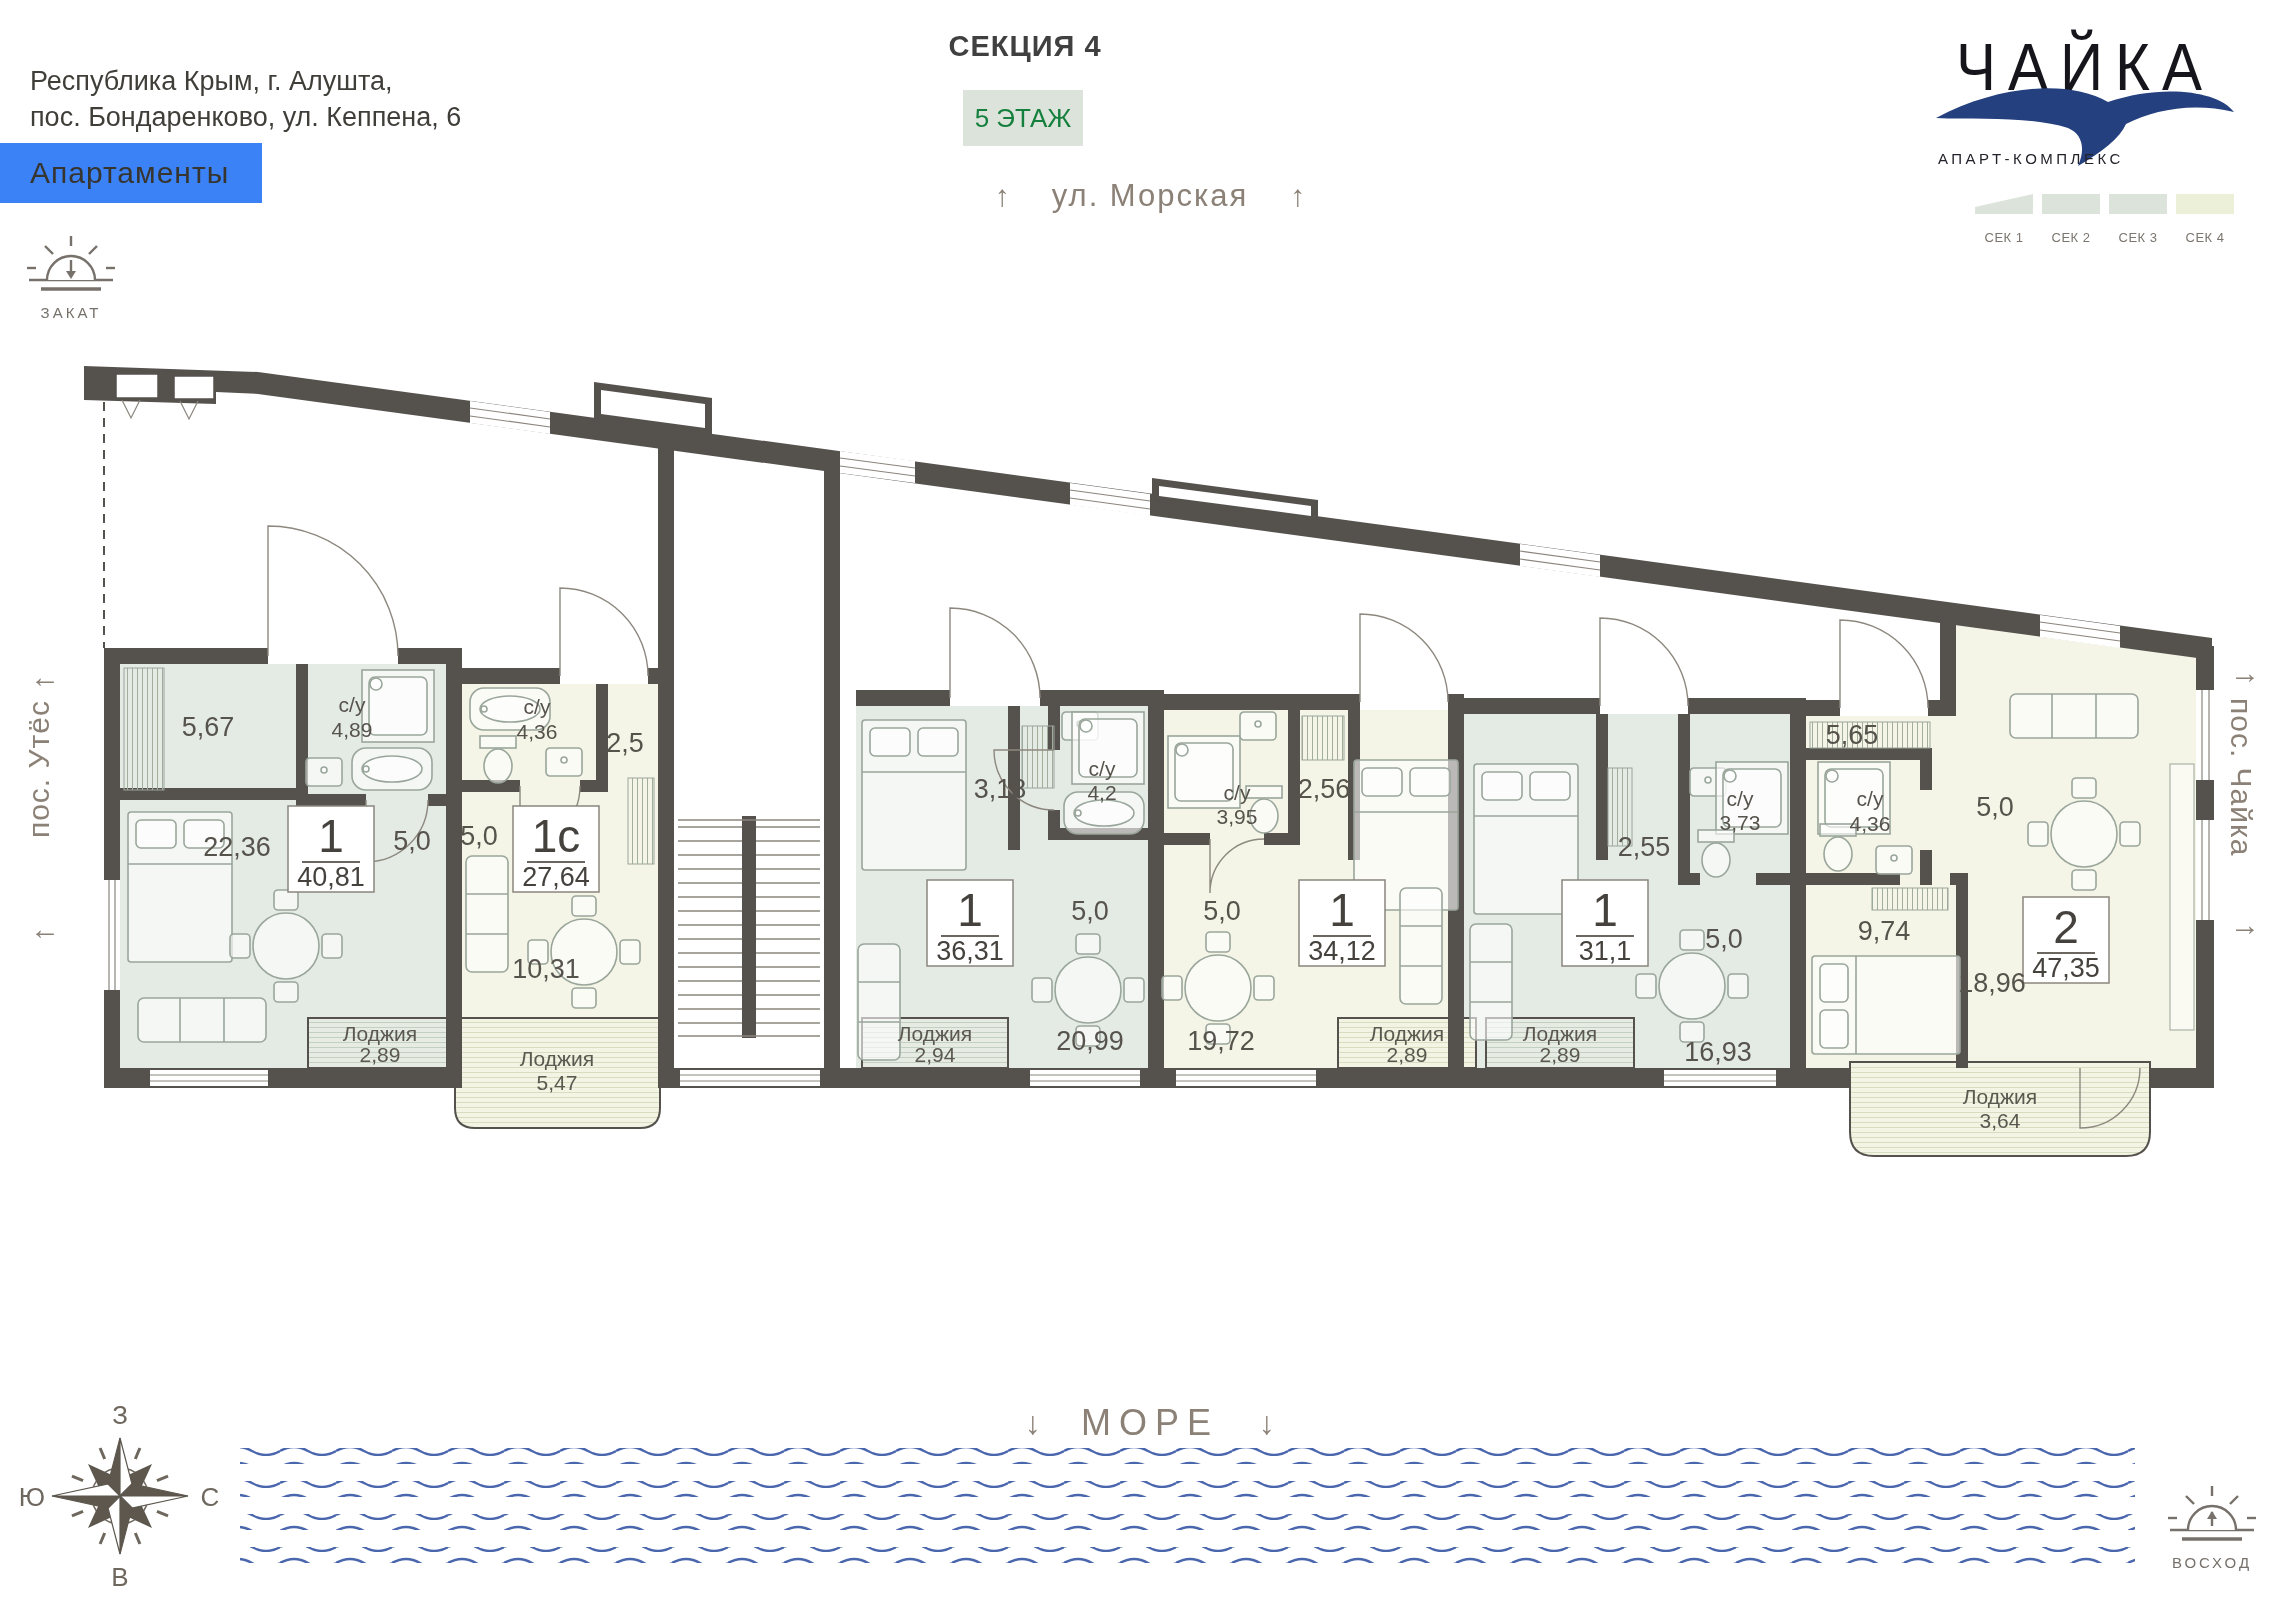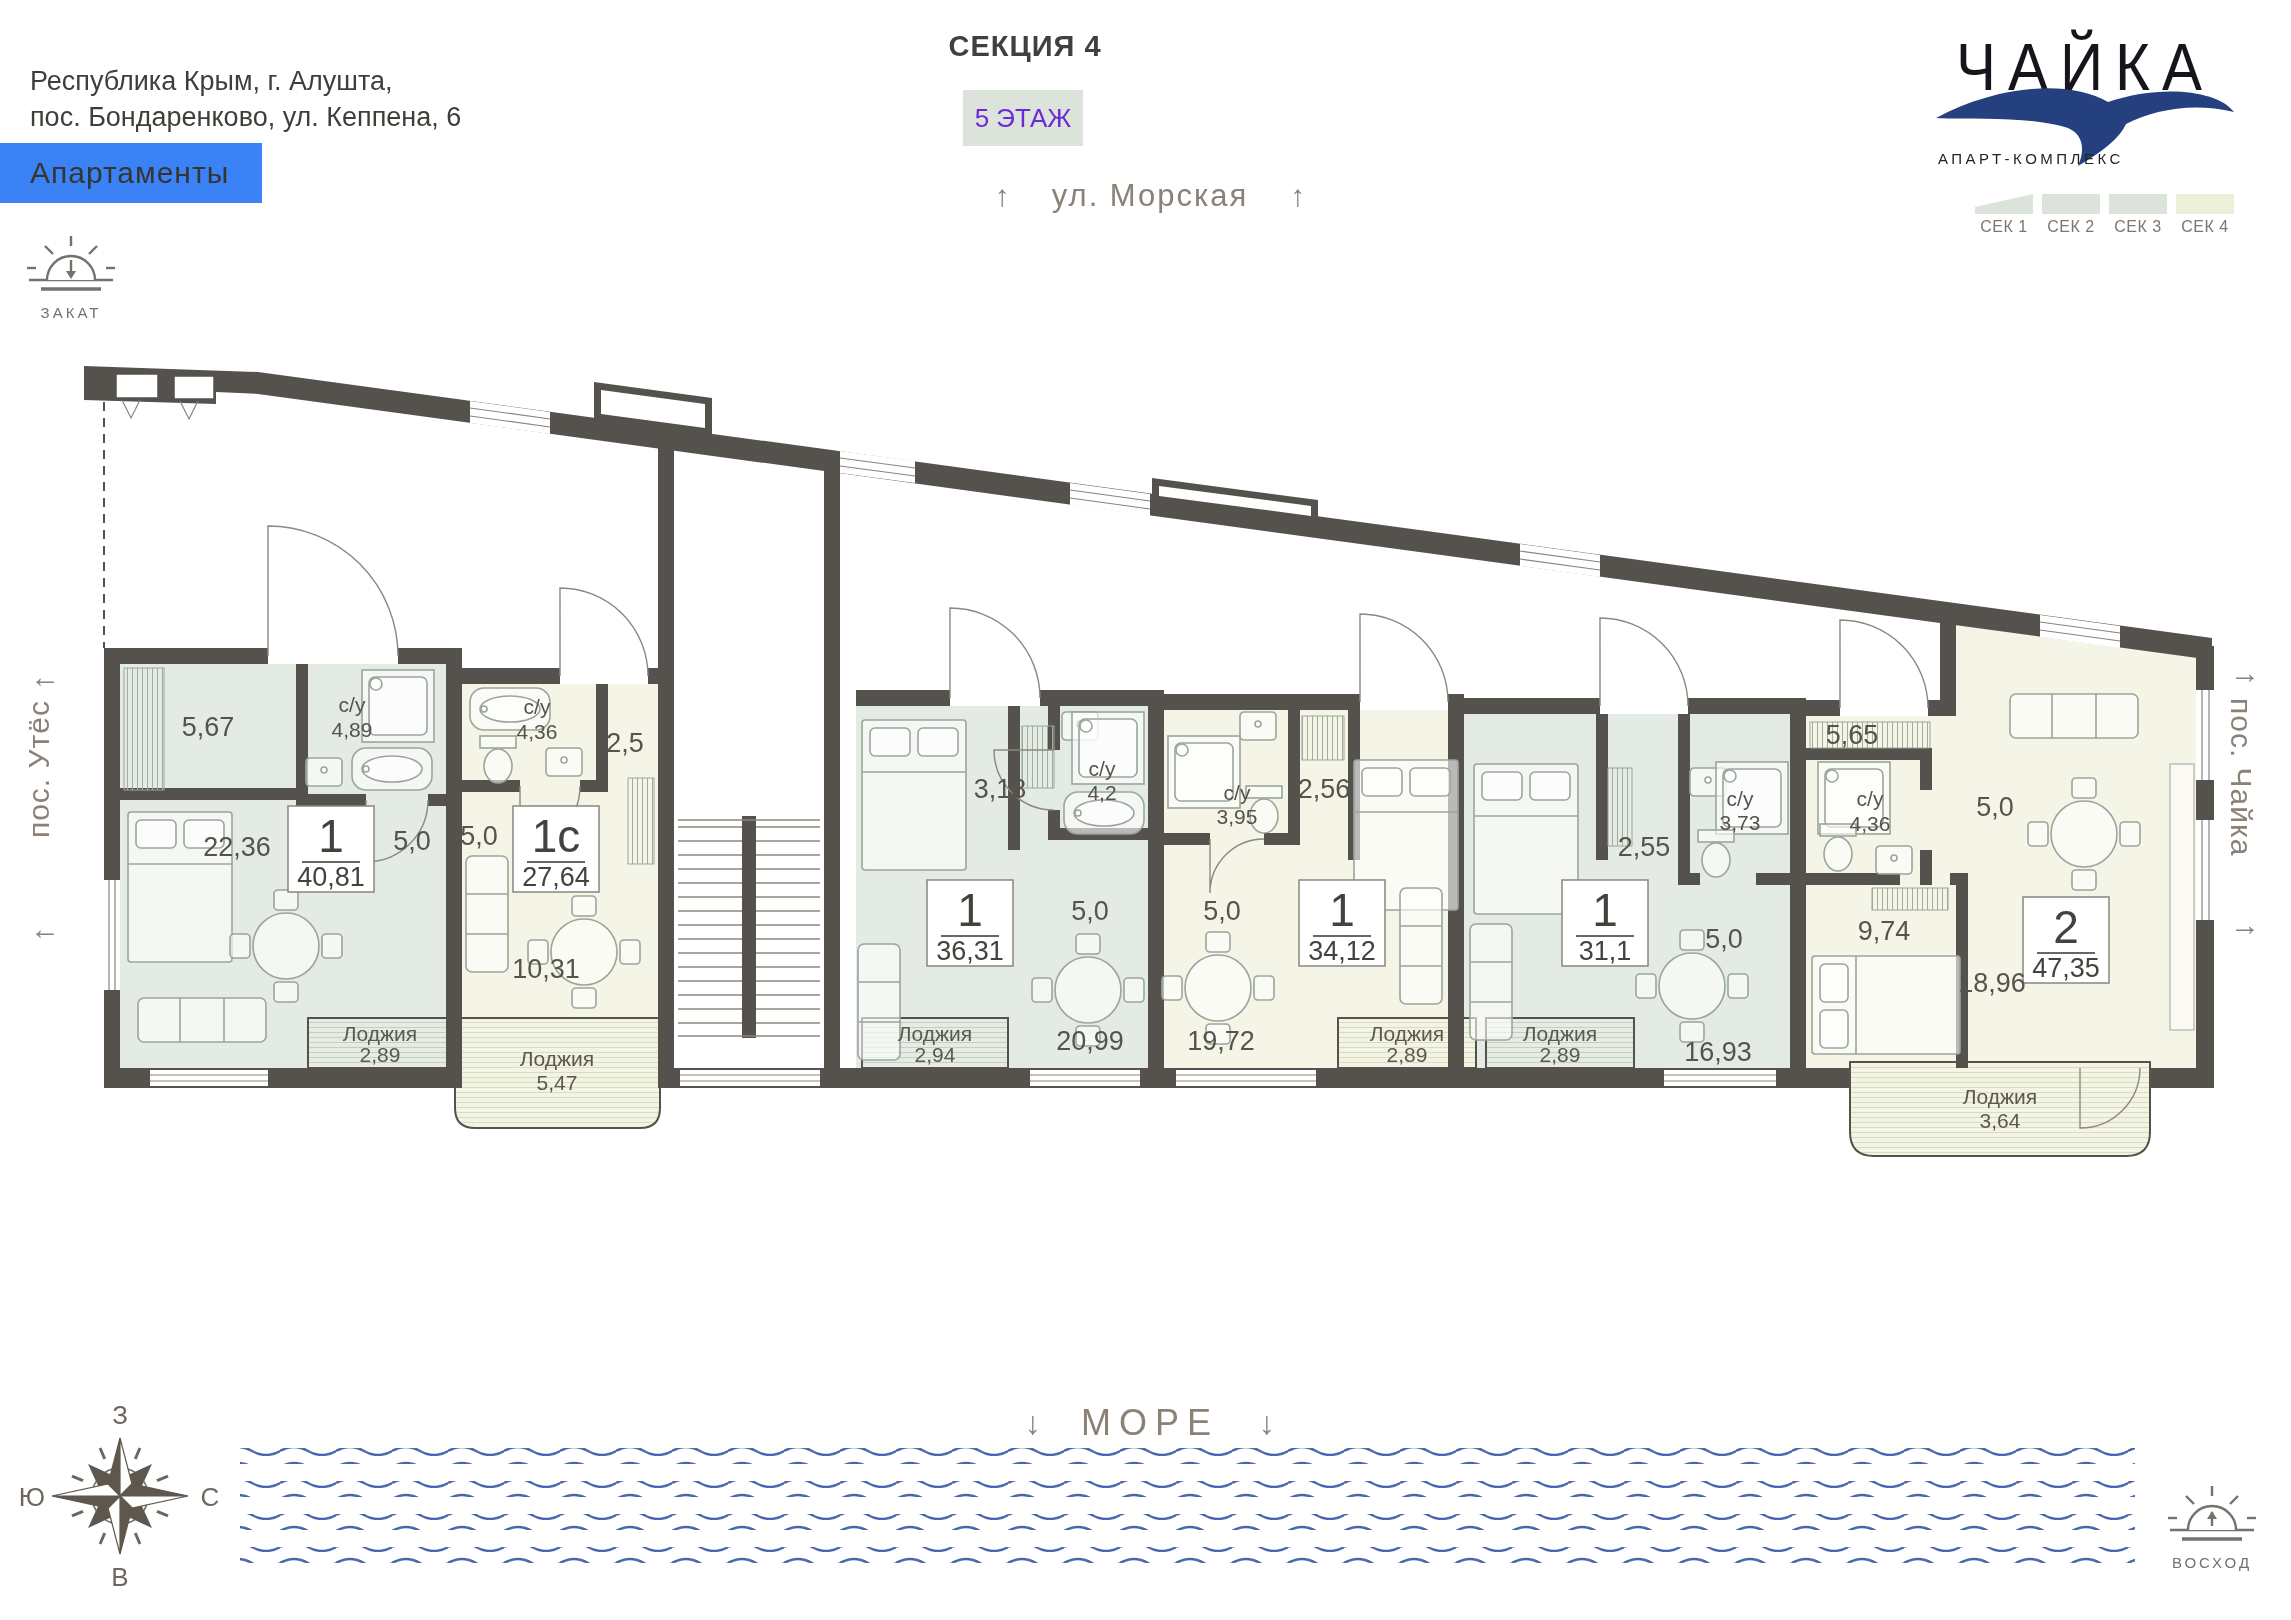--- a/index.html
+++ b/index.html
@@ -4,32 +4,32 @@
 <style>
   html,body{margin:0;padding:0;background:#fff;}
   .page{position:relative;width:2291px;height:1620px;background:#fff;overflow:hidden;
         font-family:"Liberation Sans", sans-serif;color:#3c3a36;}
   .abs{position:absolute;}
   .title{left:30px;top:22px;font-size:35px;font-weight:bold;color:#181714;letter-spacing:.5px;}
   .addr{left:30px;font-size:27px;color:#403e39;}
   .apt-box{left:0;top:143px;width:262px;height:60px;background:#3b82f6;display:flex;align-items:center;}
   .apt-box span{margin-left:30px;font-size:30px;color:#37352f;letter-spacing:1px;}
   .section-title{left:880px;top:30px;width:290px;text-align:center;font-size:29px;font-weight:bold;color:#404040;letter-spacing:1px;}
-  .floor-box{left:963px;top:90px;width:120px;height:56px;background:#dce3da;display:flex;align-items:center;justify-content:center;font-size:26px;color:#6d28d9;}
+  .floor-box{left:963px;top:90px;width:120px;height:56px;background:#dce3da;display:flex;align-items:center;justify-content:center;font-size:26px;color:#15803d;}
   .street{left:930px;top:178px;width:440px;display:flex;align-items:center;justify-content:center;gap:42px;color:#8b8176;}
   .street .txt{font-size:31px;letter-spacing:2px;}
   .street .ar{font-size:30px;}
   .logo-name{left:1925px;top:28px;width:320px;text-align:center;font-size:60px;color:#16151c;letter-spacing:12px;transform:scaleY(1.12);transform-origin:top;}
   .logo-sub{left:1938px;top:150px;font-size:15px;letter-spacing:3.5px;color:#23222a;}
   .sections{left:1975px;top:194px;display:flex;gap:9px;}
   .sections .tile{width:58px;height:20px;background:#dce3da;}
   .sections .tile.t1{clip-path:polygon(0 65%,100% 0,100% 100%,0 100%);}
   .sections .tile.active{background:#edf0d8;}
   .sections .cell{display:flex;flex-direction:column;align-items:center;gap:4px;}
-  .sections .lbl{font-size:16px;color:#7b766e;letter-spacing:.5px;}
+  .sections .lbl{font-size:13px;color:#7b766e;letter-spacing:.5px;margin-top:12px;}
   .v-label{color:#8b8176;font-size:30px;letter-spacing:1px;writing-mode:vertical-rl;}
   .v-left{left:22px;top:700px;transform:rotate(180deg);}
   .v-right{left:2224px;top:698px;}
   .dir-ar{color:#8b8176;font-size:30px;}
   .sea{left:980px;top:1402px;width:340px;display:flex;align-items:center;justify-content:center;gap:40px;color:#8b8176;}
   .sea .txt{font-size:36px;letter-spacing:8px;}
   .sea .ar{font-size:32px;}
   svg text{font-family:"Liberation Sans", sans-serif;}
   .room-lb{font-size:27px;fill:#56524c;}
   .su-lb{font-size:21px;fill:#56524c;}

